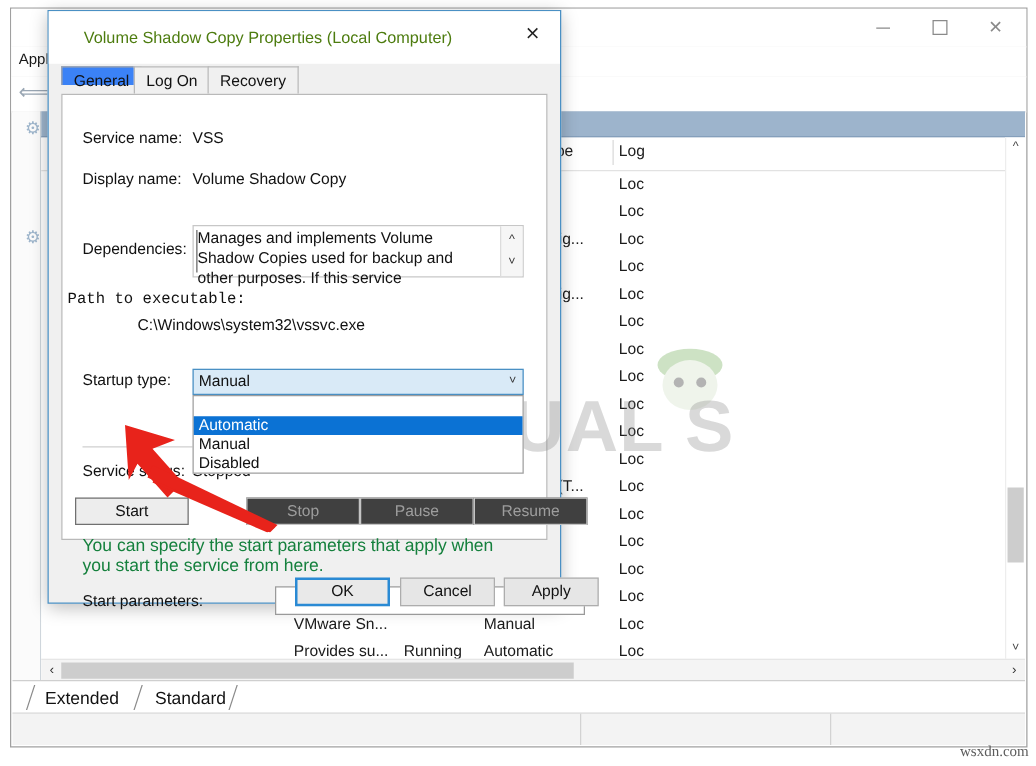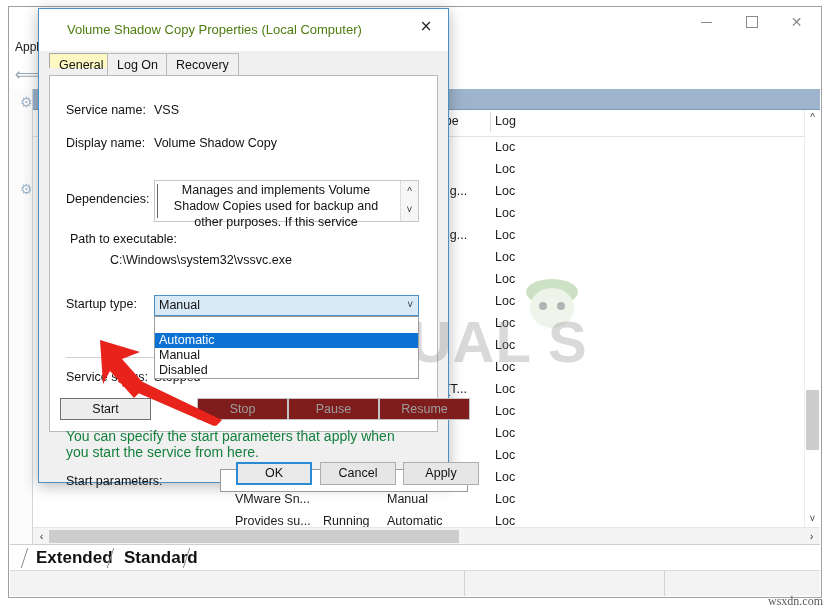--- a/index.html
+++ b/index.html
@@ -111,22 +111,22 @@
     font-size:11px;color:#333;text-align:center;line-height:17px;}
   #list-hscroll .harrow-r{position:absolute;right:1px;top:0;width:15px;height:17px;
     font-size:11px;color:#333;text-align:center;line-height:17px;}
 
   
   #bottom-tabs{
     position:absolute;left:1px;right:1px;bottom:26px;height:26px;background:#fff;
     border-top:1px solid #cfcfcf;
   }
   .vtab{
-    position:absolute;top:2px;height:22px;font-size:17px;color:#111;
-    padding:0 8px;line-height:22px;font-weight:bold;
+    position:absolute;top:2px;height:22px;font-size:14px;color:#111;
+    padding:0 8px;line-height:22px;
   }
   #tab-extended{left:18px;}
   #tab-standard{left:106px;}
   .tabdiv{position:absolute;top:3px;width:1px;height:20px;background:#8a8a8a;
           transform:skewX(-18deg);}
   #statusbar{
     position:absolute;left:1px;right:1px;bottom:1px;height:25px;background:#f3f3f3;
     border-top:1px solid #dcdcdc;
   }
   #statusbar .seg{position:absolute;top:0;bottom:0;width:1px;background:#d2d2d2;}
@@ -146,38 +146,37 @@
     line-height:34px;font-size:15px;color:#222;font-family:"DejaVu Sans",sans-serif;
   }
 
   
   #props-tabs{position:absolute;left:10px;top:44px;right:10px;height:23px;}
   .ptab{
     position:absolute;top:0;height:22px;line-height:22px;font-size:12.5px;color:#111;
     padding:0 9px;box-sizing:border-box;background:#f0f0f0;
     border:1px solid #b9b9b9;border-bottom:none;
   }
-  .ptab.active{background:#fef9c3;border-color:#a6a6a6;height:15px;}
+  .ptab.active{background:#3b82f6;border-color:#a6a6a6;height:15px;}
 
   #props-body{
     position:absolute;left:10px;top:66px;right:10px;height:357px;
     background:#ffffff;border:1px solid #b9b9b9;box-sizing:border-box;
   }
 
   .flabel{position:absolute;font-size:12.5px;color:#111;white-space:nowrap;}
   .fvalue{position:absolute;font-size:12.5px;color:#111;white-space:nowrap;}
 
   #desc-box{
     position:absolute;left:104px;top:104px;width:265px;height:42px;
     background:#ffffff;border:1px solid #c7c7c7;box-sizing:border-box;
   }
   #desc-text{
     position:absolute;left:3px;top:1px;width:236px;font-size:12.5px;color:#111;
     line-height:16px;
-    text-align:center;
   }
   #desc-scroll{
     position:absolute;right:0;top:0;width:17px;bottom:0;background:#f6f6f6;
     border-left:1px solid #dcdcdc;
   }
   #desc-scroll .a-up{position:absolute;left:0;top:2px;width:17px;height:18px;text-align:center;
       line-height:18px;font-size:10px;color:#333;}
   #desc-scroll .a-dn{position:absolute;left:0;bottom:2px;width:17px;height:18px;text-align:center;
       line-height:18px;font-size:10px;color:#333;}
   #desc-caret{position:absolute;left:2px;top:3px;width:1px;height:34px;background:#666;}
@@ -198,21 +197,21 @@
   .opt.sel{background:#0b72d4;color:#ffffff;}
 
   #sep-line{position:absolute;left:16px;top:281px;width:352px;height:1px;background:#d0d0d0;}
 
   
   .abtn{
     position:absolute;top:322px;width:91px;height:22px;
     background:#e6e6e6;border:1px solid #a2a2a2;box-sizing:border-box;
     font-size:12.5px;color:#111;text-align:center;line-height:20px;
   }
-  .abtn.disabled{color:#9d9d9d;background:#7f1d1d;border-color:#c4c4c4;}
+  .abtn.disabled{color:#9d9d9d;background:#404040;border-color:#c4c4c4;}
   #btn-start{left:10px;background:#ededed;border:1px solid #707070;}
   #btn-stop{left:147px;}
   #btn-pause{left:238px;}
   #btn-resume{left:329px;}
 
   #hint-text{
     position:absolute;left:16px;top:352px;width:345px;font-size:14px;color:#15803d;
     line-height:16px;
   }
   #startparams-input{
@@ -483,21 +482,21 @@
     <div class="flabel" style="left:16px;top:116px;">Dependencies:</div>
     <div id="desc-box">
       <div id="desc-caret"></div>
       <div id="desc-text">Manages and implements Volume Shadow Copies used for backup and other purposes. If this service</div>
       <div id="desc-scroll">
         <div class="a-up">^</div>
         <div class="a-dn">˅</div>
       </div>
     </div>
 
-    <div class="flabel" style="left:20px;top:156px;">Path to executable:</div>
+    <div class="flabel" style="left:4px;top:156px;font-family:Liberation Mono, monospace;">Path to executable:</div>
     <div class="fvalue" style="left:16px;top:177px;margin-left:44px;">C:\Windows\system32\vssvc.exe</div>
 
     <div class="flabel" style="left:16px;top:221px;">Startup type:</div>
 
     <div id="startup-combo">
       <div class="val">Manual</div>
       <div class="chev">˅</div>
     </div>
 
     <div id="startup-list">

